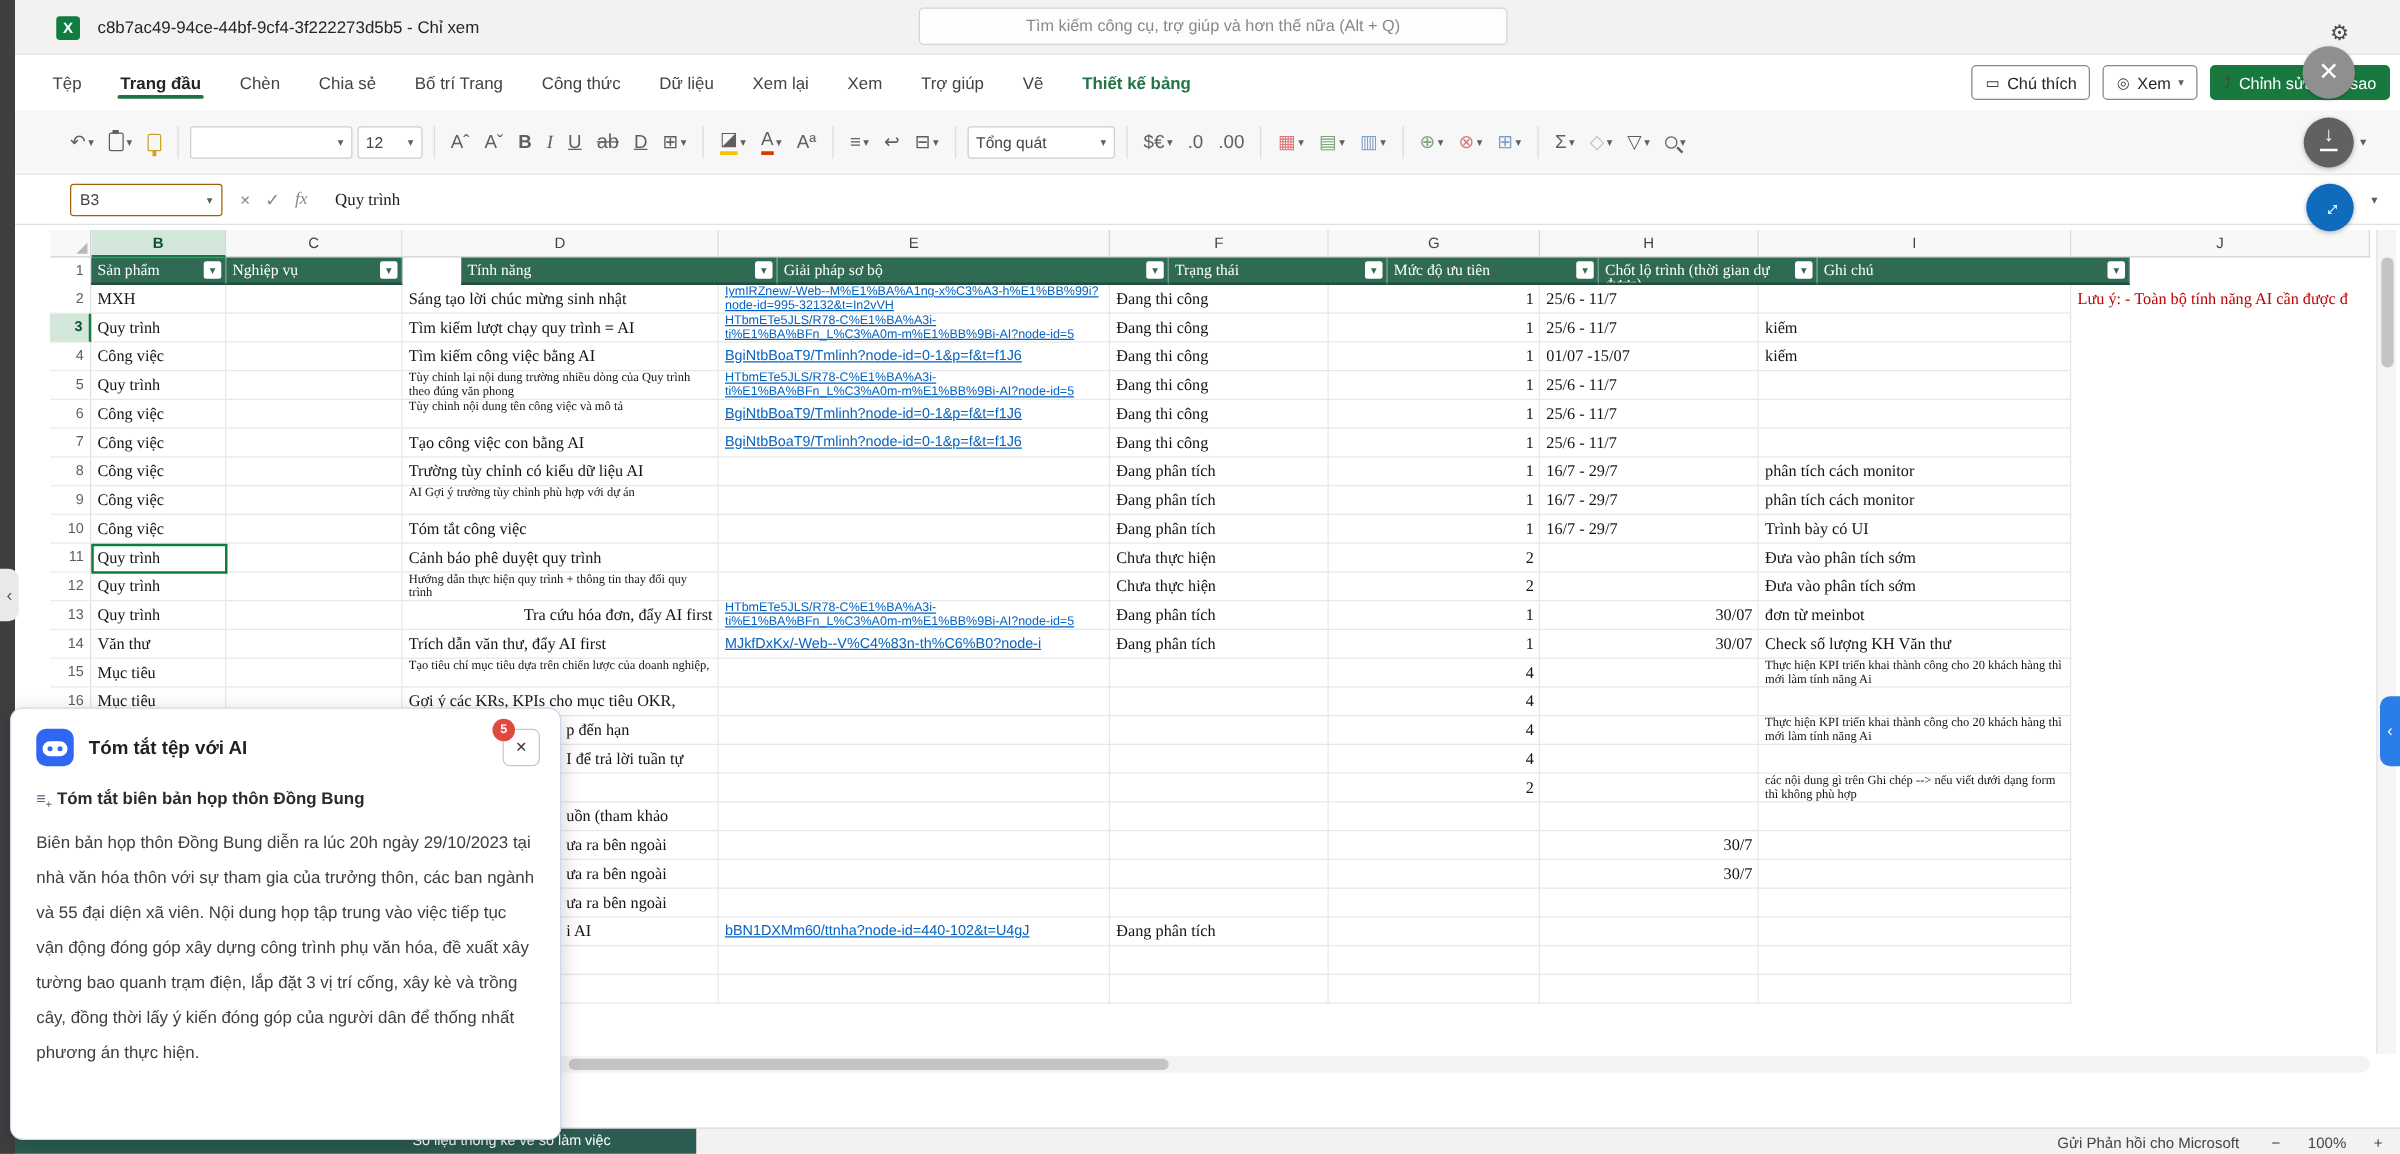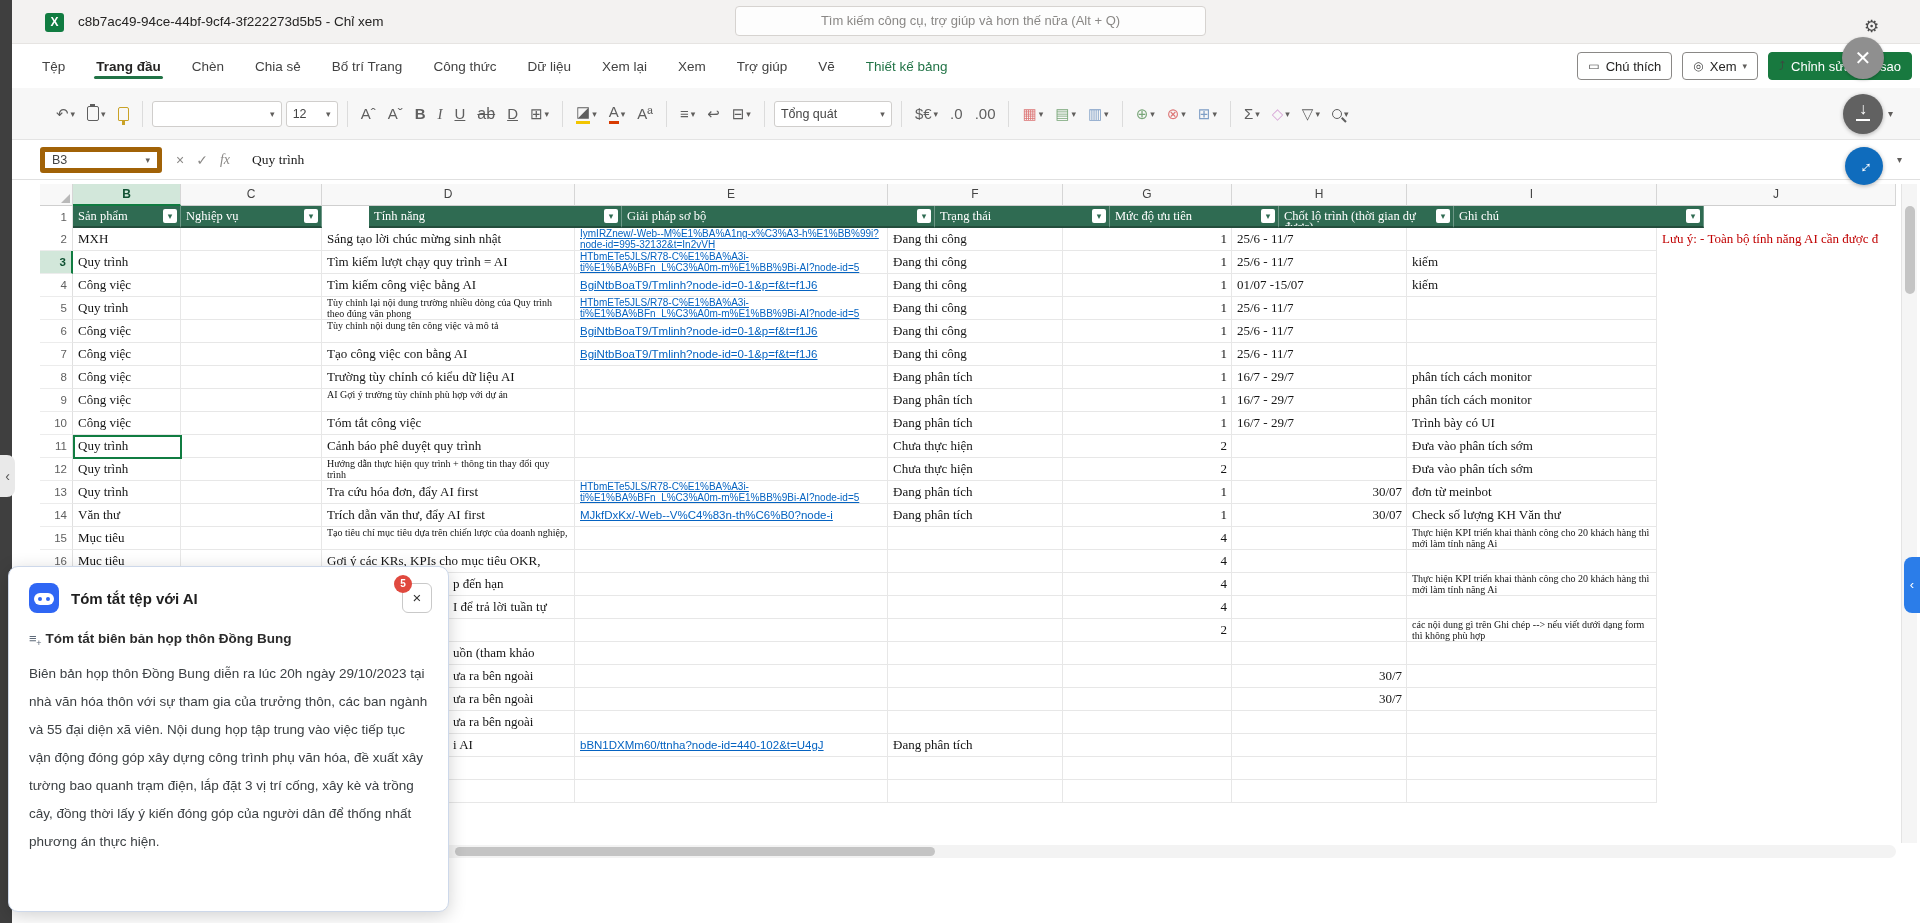--- a/index.html
+++ b/index.html
@@ -22,21 +22,21 @@
   .searchbox{position:absolute;left:735px;top:6px;width:471px;height:30px;background:#fdfdfd;border:1px solid #d6d3d0;border-radius:4px;color:#8a8886;font:13px/28px var(--ui);text-align:center}
   .gear{position:absolute;left:1864px;top:16px;font:17px var(--ui);color:#4a4a4a}
   .close-circle{position:absolute;left:1842px;top:37px;width:42px;height:42px;border-radius:50%;background:#8f8f8f;color:#fff;font:20px/42px var(--ui);text-align:center;z-index:40;box-shadow:0 1px 3px rgba(0,0,0,.25)}
 
   
   .tabs-row{position:absolute;left:0;top:44px;width:1920px;height:44px;background:#fff;display:flex;align-items:center}
   .tabs{display:flex;gap:27px;padding-left:40px;align-items:center}
   .tab{font:13.5px var(--ui);color:#424242;padding:11px 2px;cursor:pointer;white-space:nowrap;position:relative}
   .tab.active{font-weight:bold;color:#252423}
   .tab.active::after{content:"";position:absolute;left:0;right:0;bottom:6px;height:3px;background:var(--accent);border-radius:2px}
-  .tab.accent{color:var(--accent);font-weight:normal}
+  .tab.accent{color:var(--accent);font-weight:bold}
   .rib-actions{margin-left:auto;display:flex;gap:10px;align-items:center;padding-right:8px}
   .rbtn{height:28px;border:1px solid #8a8886;border-radius:4px;background:#fff;display:flex;align-items:center;gap:6px;padding:0 10px;font:13px var(--ui);color:#252423}
   .rbtn .ric{font-size:12px;color:#424242}
   .rbtn.primary{background:#18793f;border-color:#18793f;color:#fff}
   .chev{font-size:9px;color:#605e5c}
 
   
   .toolbar{position:absolute;left:0;top:88px;width:1920px;height:52px;background:#f7f7f7;border-bottom:1px solid #e4e4e4;display:flex;align-items:center;padding-left:52px}
   .tgroup{display:flex;align-items:center;gap:4px}
   .tdiv{width:1px;height:26px;background:#dcdcdc;margin:0 9px}
@@ -49,21 +49,21 @@
   .combo{height:26px;border:1px solid #d0cecc;border-radius:3px;background:#fff;display:flex;align-items:center;justify-content:space-between;padding:0 6px;font:12.5px var(--ui);color:#444}
   .icon-clipboard{width:12px;height:15px;border:1.5px solid #5f5f5f;border-radius:2px;position:relative}
   .icon-clipboard::before{content:"";position:absolute;left:2px;top:-3px;width:5px;height:3px;background:#5f5f5f}
   .icon-brush{width:11px;height:14px;border:1.5px solid #c9a227;border-radius:2px 2px 1px 1px;position:relative}
   .icon-brush::after{content:"";position:absolute;left:3px;bottom:-5px;width:3px;height:5px;background:#c9a227}
   .icon-search{width:10px;height:10px;border:1.6px solid #5f5f5f;border-radius:50%;position:relative}
   .icon-search::after{content:"";position:absolute;left:8px;top:9px;width:6px;height:1.6px;background:#5f5f5f;transform:rotate(45deg)}
 
   
   .fbar{position:absolute;left:0;top:140px;width:1920px;height:40px;background:#fff;border-bottom:1px solid #e0e0e0;display:flex;align-items:center}
-  .namebox{margin-left:40px;width:122px;height:26px;border:5px solid #a16207;border-radius:3px;display:flex;align-items:center;justify-content:space-between;padding:0 7px;font:12.5px var(--ui);color:#444}
+  .namebox{margin-left:56px;width:122px;height:26px;border:1px solid #a16207;border-radius:3px;display:flex;align-items:center;justify-content:space-between;padding:0 7px;font:12.5px var(--ui);color:#444}
   .fops{display:flex;align-items:center;gap:12px;margin-left:14px;color:#8a8886;font:14px var(--ui)}
   .fx{font-style:italic;font-family:"Liberation Serif",serif}
   .fval{margin-left:22px;font:13.5px "Liberation Serif",serif;color:#1a1a1a}
   .fchev{position:absolute;right:18px;top:14px;font-size:10px;color:#605e5c}
 
   
   .sheet{position:absolute;left:0;top:184px;width:1899px;height:659px;background:#fff;overflow:hidden}
   .letters{display:flex;margin-left:40px;height:22px}
   .corner{width:33px;height:22px;background:#f8f8f8;border-right:1px solid #d6d6d6;border-bottom:1px solid #cfcfcf;position:relative}
   .corner::after{content:"";position:absolute;right:2px;bottom:2px;border-left:9px solid transparent;border-bottom:9px solid #b9b9b9}
@@ -486,21 +486,21 @@
           <div class="cell tc" style="width: 175px;">Chưa thực hiện</div>
           <div class="cell tc r" style="width: 169px;">2</div>
           <div class="cell tc" style="width: 175px;"></div>
           <div class="cell tc" style="width: 250px;">Đưa vào phân tích sớm</div>
           <div class="cell" style="width: 239px;"></div>
         </div>
         <div class="row bl">
           <div class="gut">13</div>
           <div class="cell tc" style="width: 108px;">Quy trình</div>
           <div class="cell tc" style="width: 141px;"></div>
-          <div class="cell tc" style="width: 253px;">Tra cứu hóa đơn, đẩy AI first</div>
+          <div class="cell tc" style="width: 253px; text-align: right;">Tra cứu hóa đơn, đẩy AI first</div>
           <div class="cell tc link w" style="width: 313px;">HTbmETe5JLS/R78-C%E1%BA%A3i-ti%E1%BA%BFn_L%C3%A0m-m%E1%BB%9Bi-AI?node-id=5</div>
           <div class="cell tc" style="width: 175px;">Đang phân tích</div>
           <div class="cell tc r" style="width: 169px;">1</div>
           <div class="cell tc r" style="width: 175px;">30/07</div>
           <div class="cell tc" style="width: 250px;">đơn từ meinbot</div>
           <div class="cell" style="width: 239px;"></div>
         </div>
         <div class="row bl">
           <div class="gut">14</div>
           <div class="cell tc" style="width: 108px;">Văn thư</div>
@@ -694,20 +694,33 @@
     </div>
 
   <div class="fab dl"><span class="arr">↓</span></div>
   <div class="fab-chev">▾</div>
   <div class="fab ex"><span class="arr">↔</span></div>
   <div class="edge-tab">‹</div>
 
   <div class="lstrip"></div>
   <div class="lnotch">‹</div>
 
+  <div class="statusbar">
+    <div class="st-left">
+        <span>Số liệu thống kê về sổ làm việc</span>
+      </div>
+    <div class="st-right">
+      <span>Gửi Phản hồi cho Microsoft</span>
+      <span class="zoomctl">
+        <span>−</span>
+        <span>100%</span>
+        <span>+</span>
+      </span>
+    </div>
+  </div>
 
   <div class="popup">
     <div class="pp-head">
       <div class="ai-ic"></div>
       <div class="pp-title">Tóm tắt tệp với AI</div>
       <div class="pp-close">
         <span>×</span>
         <span class="pp-badge">5</span>
       </div>
     </div>

